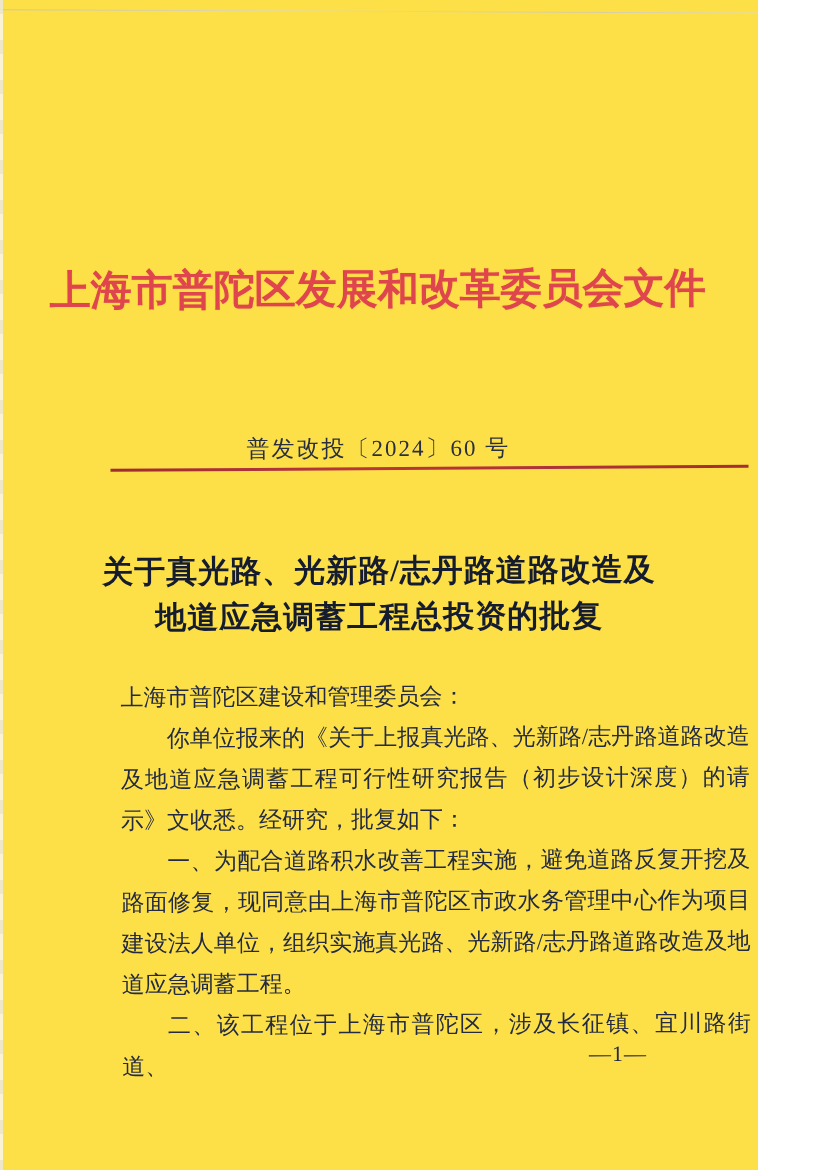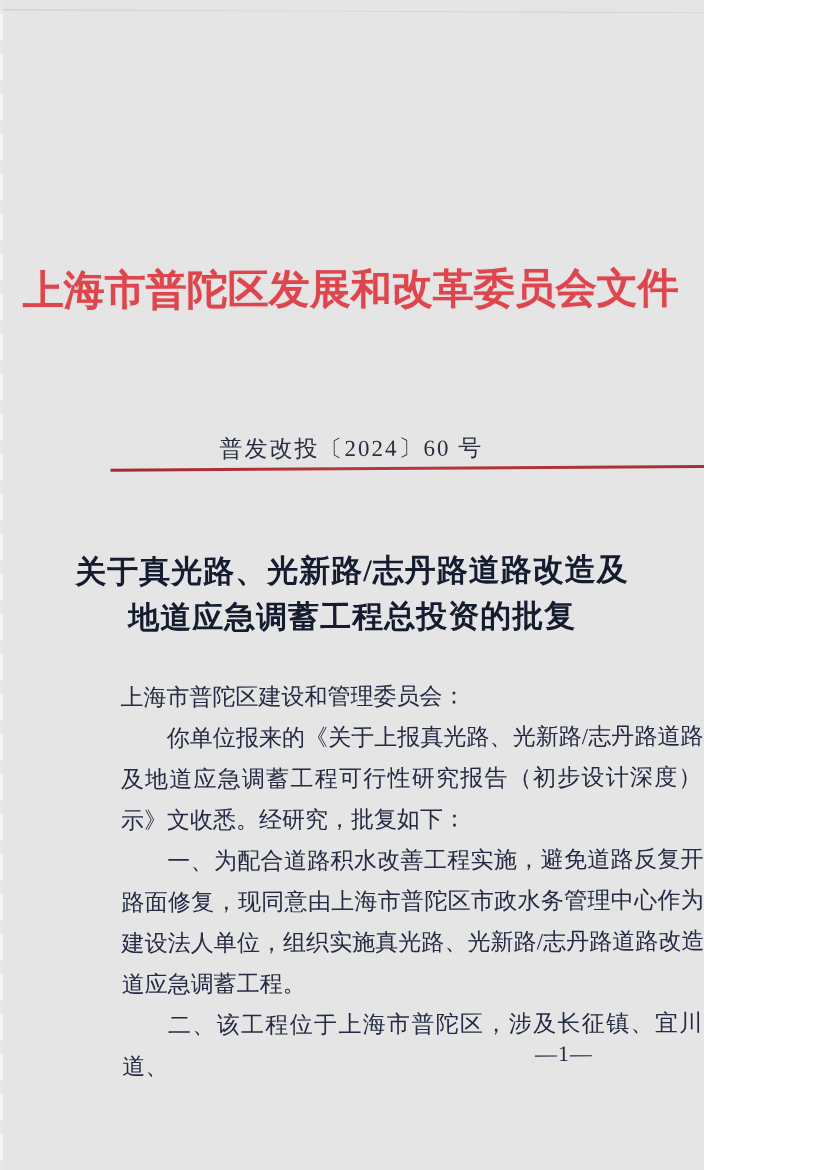--- a/index.html
+++ b/index.html
@@ -3,23 +3,23 @@
 <meta charset="utf-8">
 <style>
   html, body {
     margin: 0;
     padding: 0;
     background: #ffffff;
     font-family: "Liberation Serif", "DejaVu Serif", serif;
   }
   .scan {
     position: relative;
-    width: 704px;
+    width: 758px;
     height: 1170px;
-    background: #e5e5e5;
+    background: #fde047;
     overflow: hidden;
   }
   
   .scan-edge-top {
     position: absolute;
     top: 11px;
     left: -5px;
     width: 845px;
     height: 1px;
     background: linear-gradient(90deg, #bdbdbd 0%, #d8d8d8 35%, #c6c6c6 70%, #e4e4e4 100%);

